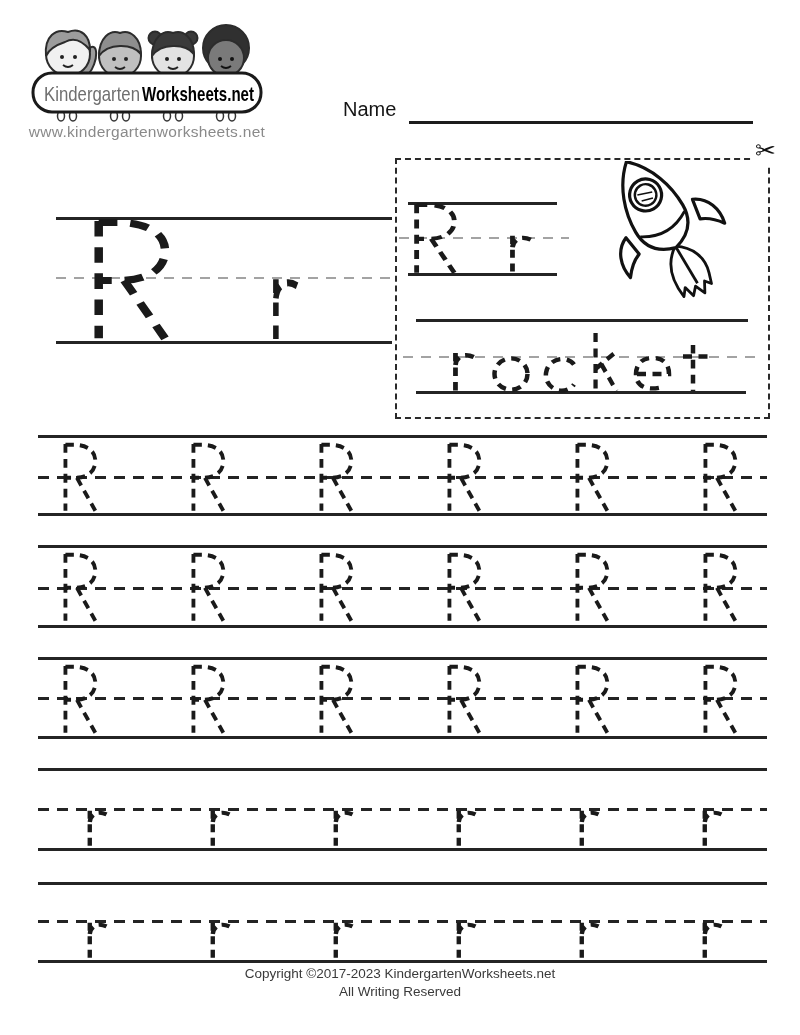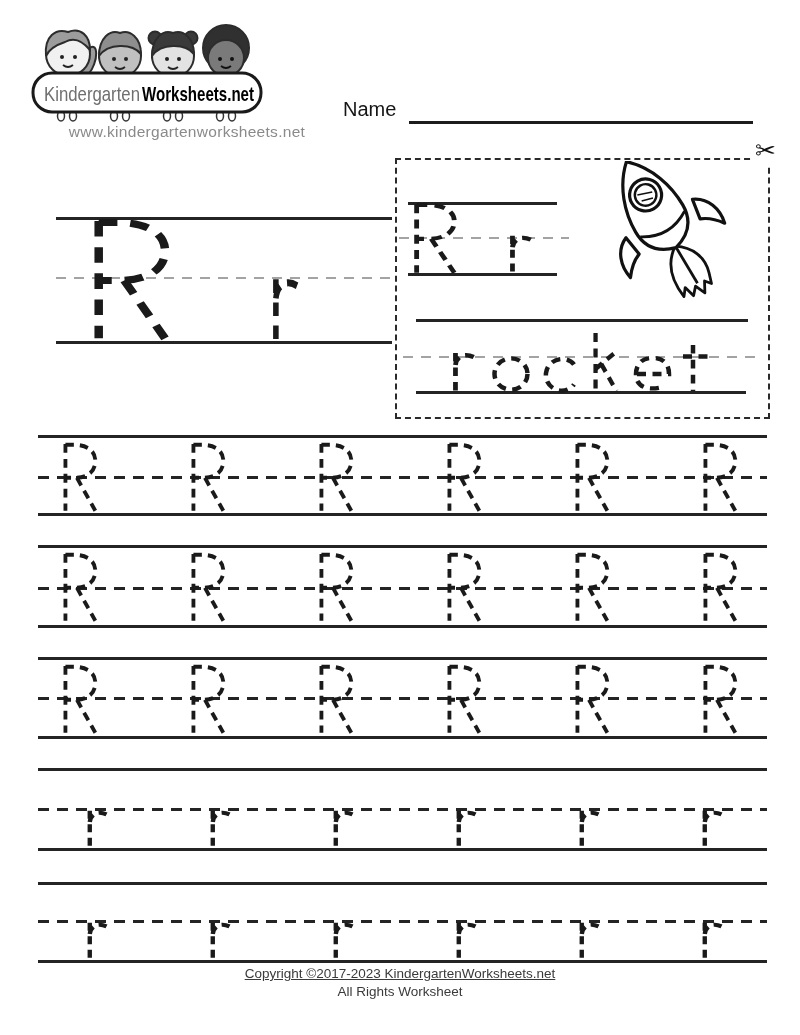--- a/index.html
+++ b/index.html
@@ -15,21 +15,21 @@
 
   
   #title{position:absolute;left:278px;top:30px;width:500px;text-align:center;
          font-size:28px;color:#141414;letter-spacing:.2px;}
   #name-label{position:absolute;left:343px;top:98px;font-size:20px;color:#151515;}
   #name-line{position:absolute;left:409px;top:121px;width:344px;height:3px;background:#1c1c1c;}
 
   
   #logo{position:absolute;left:28px;top:20px;}
   #logo-url{position:absolute;left:24px;top:123px;width:246px;text-align:center;
-            font-size:15.5px;letter-spacing:.3px;color:#8a8a8a;margin-left:40px;}
+            font-size:15.5px;letter-spacing:.3px;color:#8a8a8a;}
 
   
   #flashcard{position:absolute;left:395px;top:158px;width:371px;height:257px;
              border:2px dashed #2a2a2a;}
   #scissors-patch{position:absolute;left:751px;top:150px;width:40px;height:17px;background:#fff;}
   #scissors{position:absolute;left:755px;top:138px;font-size:25px;color:#111;line-height:1;}
   #rocket-svg{position:absolute;left:596px;top:161px;}
 
   
   svg.traced{display:block;}
@@ -42,21 +42,21 @@
   #lows-row-0{left:82px;top:807px;gap:90px;}
   #lows-row-1{left:82px;top:919px;gap:90px;}
   .traced-low{width:33px;height:41px;}
 
   #word-letters{left:447px;top:330px;height:63px;display:flex;align-items:flex-end;gap:6px;position:absolute;}
   .wl-r{width:36px;height:44px;} .wl-o{width:44px;height:38px;} .wl-c{width:42px;height:38px;}
   .wl-k{width:38px;height:62px;} .wl-e{width:44px;height:38px;} .wl-t{width:32px;height:50px;}
 
   
   .footer-line{position:absolute;left:0;right:0;text-align:center;color:#3a3a3a;}
-  #footer-copyright{top:966px;font-size:13.5px;text-decoration:underline;}
+  #footer-copyright{top:966px;font-size:13.5px;}
   #footer-rights{top:984px;font-size:13.5px;}
 </style>
 </head>
 <body>
 
 <div id="page">
 
   <svg width="0" height="0" style="position:absolute" aria-hidden="true">
     <defs>
       <g id="sym-capr" fill="none" stroke="#1a1a1a" stroke-width="5" stroke-dasharray="11 7.5" stroke-linecap="butt">
@@ -329,15 +329,15 @@
       </svg>
       <svg viewBox="0 0 34 44" preserveAspectRatio="none" class="traced traced-low">
         <use href="#sym-lowr"></use>
       </svg>
       <svg viewBox="0 0 34 44" preserveAspectRatio="none" class="traced traced-low">
         <use href="#sym-lowr"></use>
       </svg>
     </div>
 
   <div id="footer-copyright" class="footer-line">Copyright ©2017-2023 KindergartenWorksheets.net</div>
-  <div id="footer-rights" class="footer-line">All Rights Worksheet</div>
+  <div id="footer-rights" class="footer-line">All Writing Reserved</div>
 
 </div>
 
 </body></html>

